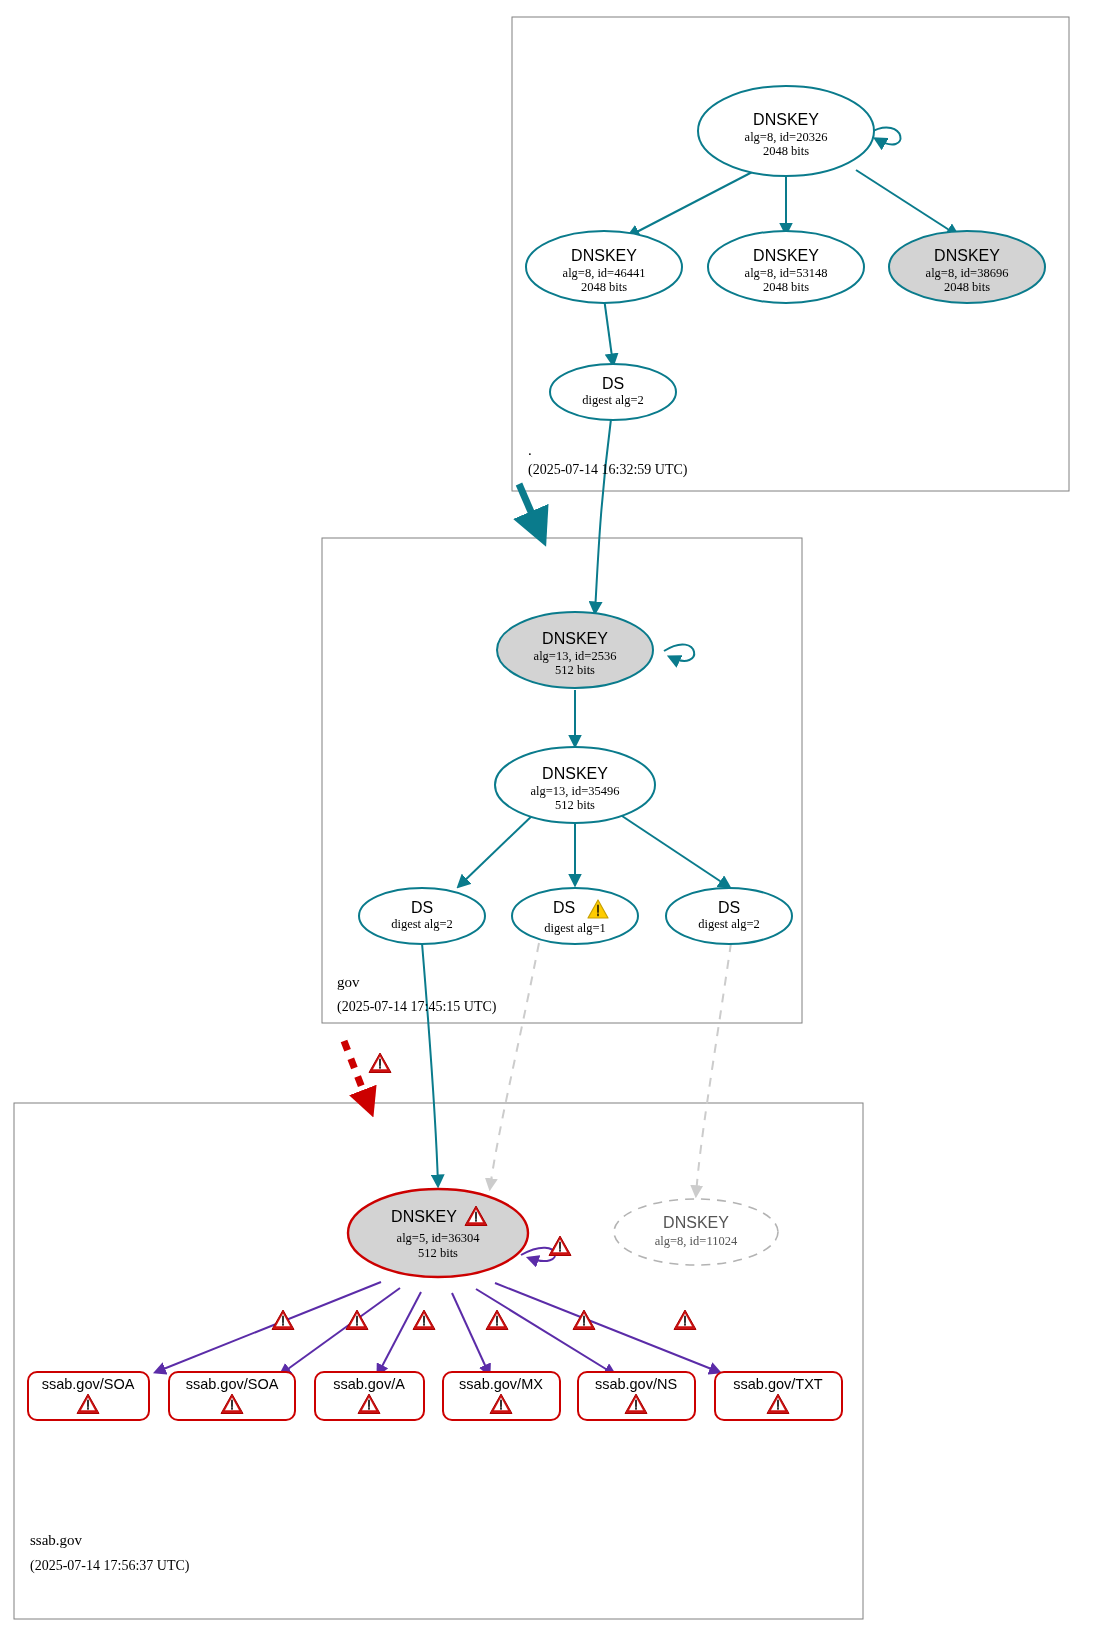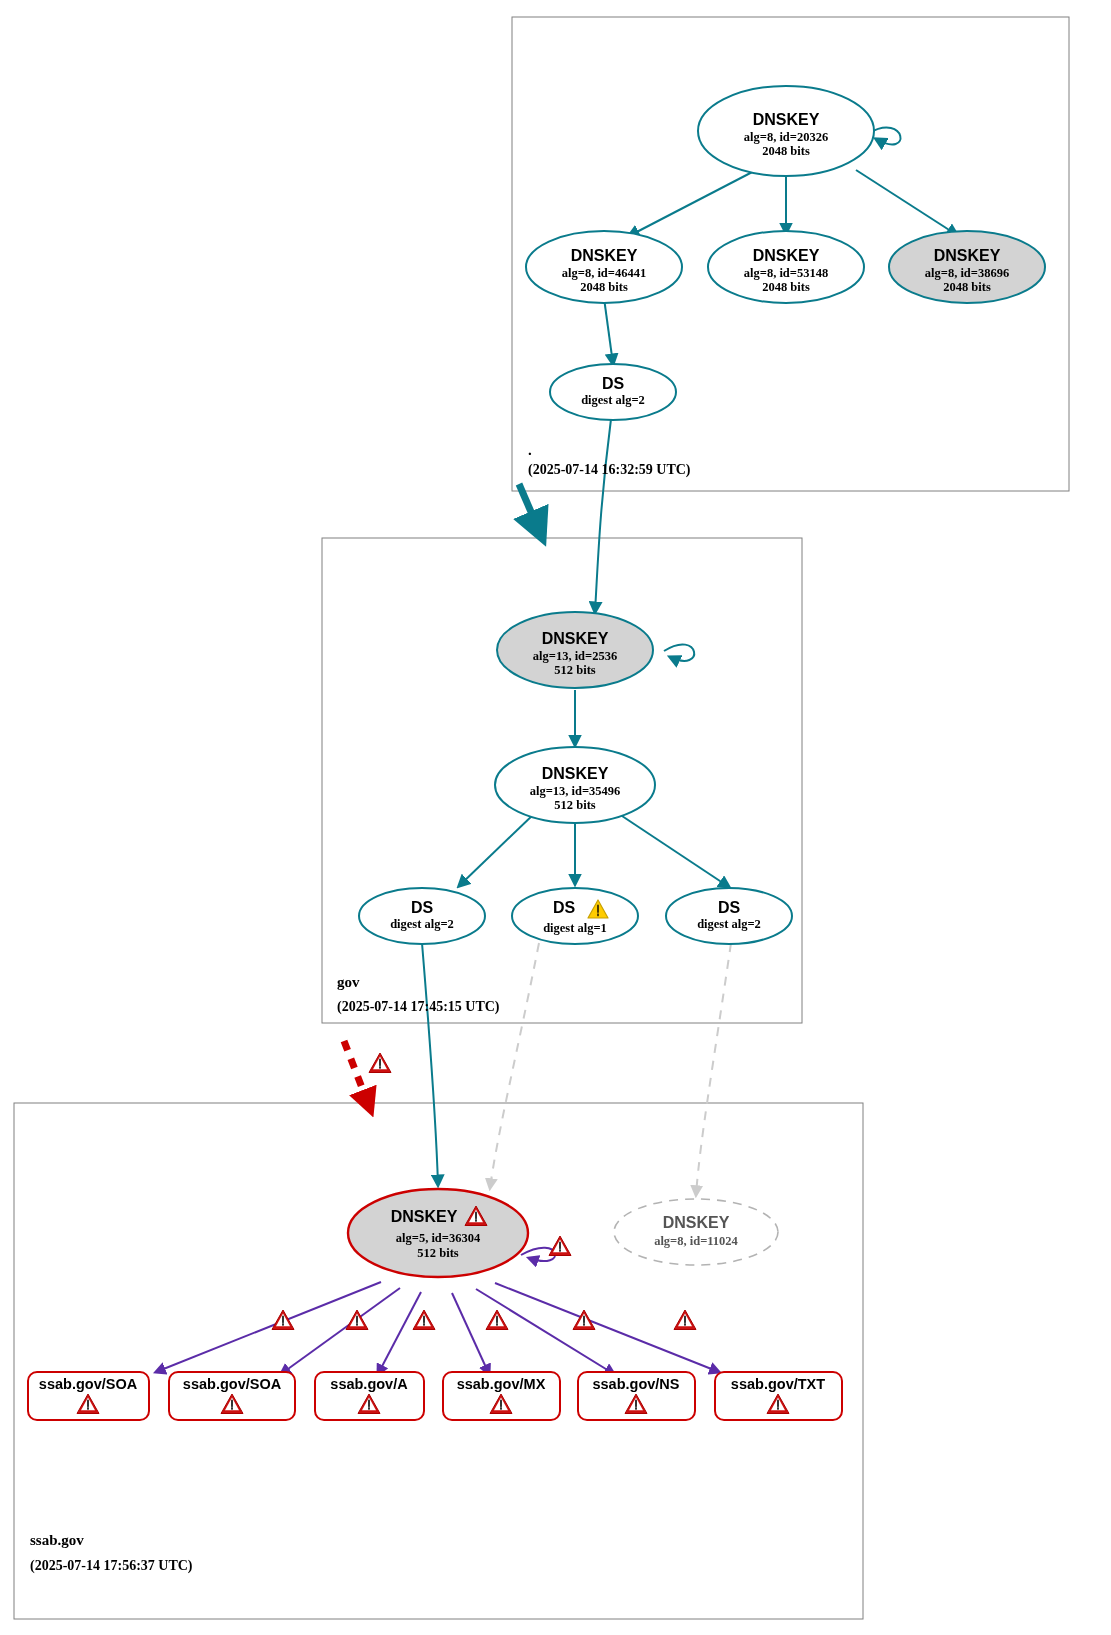--- a/index.html
+++ b/index.html
@@ -1,17 +1,17 @@
 <!DOCTYPE html>
 <html><head>
 <meta charset="utf-8">
 <style>
   html,body{margin:0;padding:0;background:#ffffff;}
   body{width:1111px;height:1635px;font-family:"Liberation Sans",sans-serif;overflow:hidden;}
-  #stage{position:relative;width:1021px;height:1635px;font-weight:bold;}
+  #stage{position:relative;width:1021px;height:1635px;}
   svg#graph{position:absolute;left:0;top:0;width:1111px;height:1635px;}
   .zone-box{fill:#ffffff;stroke:#808080;stroke-width:1;}
   .node-ell-teal{fill:#ffffff;stroke:#0a7b8c;stroke-width:2;}
   .node-ell-teal-fill{fill:#d3d3d3;stroke:#0a7b8c;stroke-width:2;}
   .node-ell-red-fill{fill:#d3d3d3;stroke:#cc0000;stroke-width:2.4;}
   .node-ell-dashed{fill:#ffffff;stroke:#b3b3b3;stroke-width:1.6;stroke-dasharray:9,7;}
   .edge-teal{fill:none;stroke:#0a7b8c;stroke-width:2;}
   .edge-teal-thick{fill:none;stroke:#0a7b8c;stroke-width:7;}
   .edge-grey{fill:none;stroke:#cccccc;stroke-width:2;stroke-dasharray:9,8;}
   .edge-purple{fill:none;stroke:#5b2ca8;stroke-width:2;}

